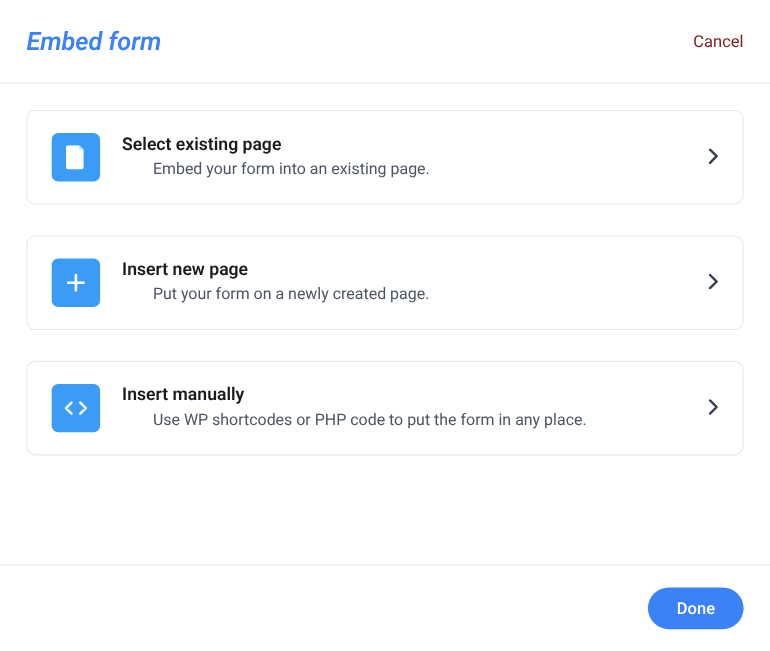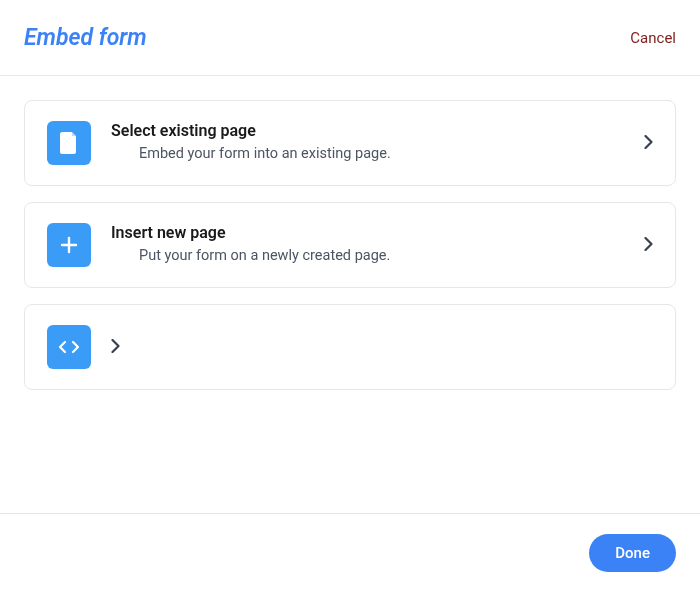--- a/index.html
+++ b/index.html
@@ -36,21 +36,21 @@
     }
     .divider {
       height: 1px;
       background: #e5e7eb;
       width: 100%;
     }
     .options {
       padding: 24px;
       display: flex;
       flex-direction: column;
-      gap: 16px;
+      gap: 28px;
     }
     .option-card {
       border: 1px solid #e5e7eb;
       border-radius: 8px;
       padding: 20px 22px;
       display: flex;
       align-items: center;
       gap: 20px;
       cursor: pointer;
       background: #fff;
@@ -154,20 +154,24 @@
       </svg>
     </div>
   </div>
 
   <div class="option-card">
     <div class="option-icon">
       <svg width="24" height="16" viewBox="0 0 24 16" fill="none">
         <path d="M8 3 L3 8 L8 13 M16 3 L21 8 L16 13" stroke="#fff" stroke-width="2.2" stroke-linecap="round" stroke-linejoin="round"></path>
       </svg>
     </div>
+    <div class="option-text">
+      <div class="option-title">Insert manually</div>
+      <div class="option-desc">Use WP shortcodes or PHP code to put the form in any place.</div>
+    </div>
     <div class="chevron">
       <svg width="9" height="14" viewBox="0 0 9 14" fill="none">
         <path d="M1.5 1 L7.5 7 L1.5 13" stroke="currentColor" stroke-width="2.2" stroke-linecap="round" stroke-linejoin="round"></path>
       </svg>
     </div>
   </div>
 
 </div>
 
 <div class="footer">

